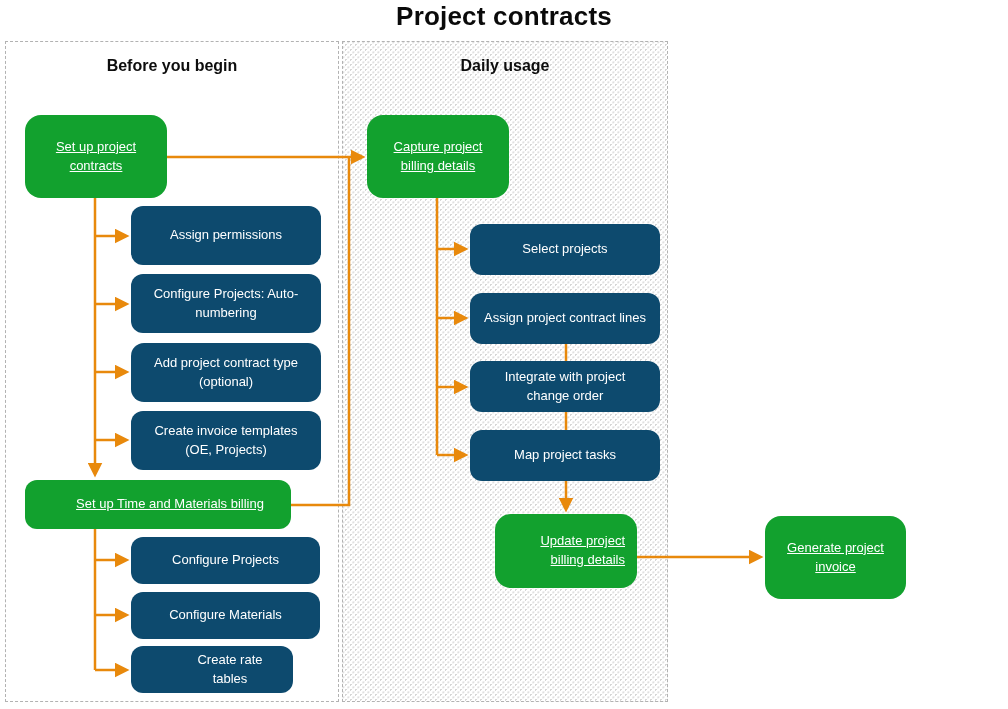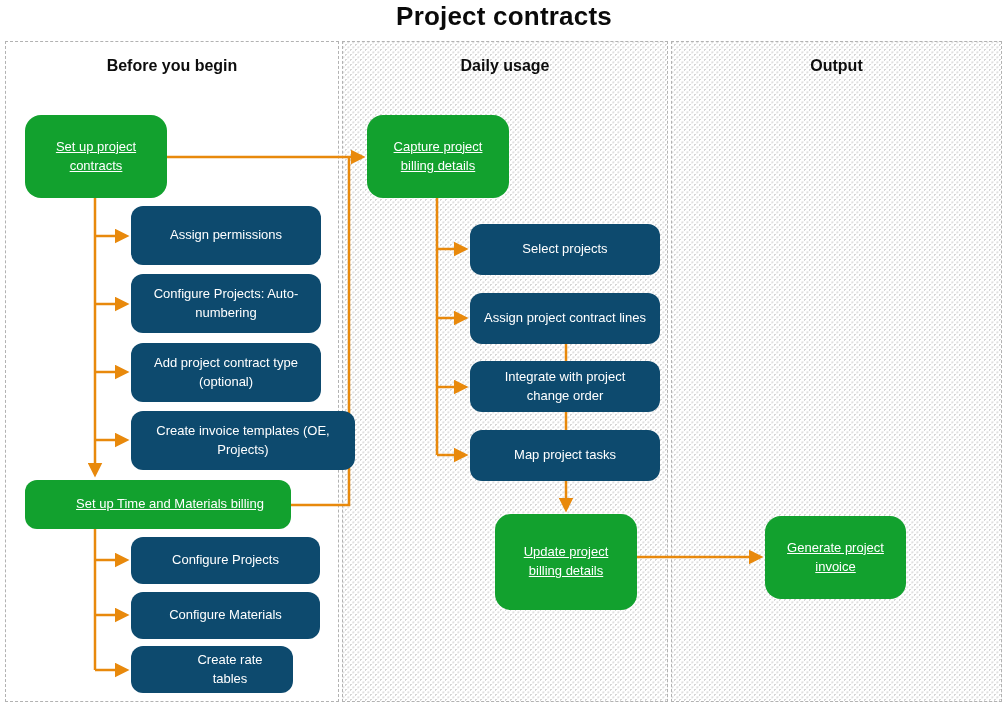--- a/index.html
+++ b/index.html
@@ -52,23 +52,20 @@
 <div id="canvas">
 
   <div class="page-title">Project contracts</div>
 
   <div class="col col-plain" id="col-before">
     <div class="col-header">Before you begin</div>
   </div>
   <div class="col col-dotted" id="col-daily">
     <div class="col-header">Daily usage</div>
   </div>
-  <div class="col col-dotted" id="col-output">
-    <div class="col-header">Output</div>
-  </div>
 
   <svg id="connectors" width="1008" height="709" viewBox="0 0 1008 709" xmlns="http://www.w3.org/2000/svg">
     <defs>
       <marker id="arrow" viewBox="0 0 10 10" refX="1" refY="5" markerWidth="6" markerHeight="6" orient="auto-start-reverse">
         <path d="M0,0 L10,5 L0,10 Z" fill="#e8890c"></path>
       </marker>
     </defs>
     <g stroke="#e8890c" stroke-width="2.5" fill="none">
 
       <path d="M166 157 L352 157" marker-end="url(#arrow)"></path>
@@ -97,29 +94,29 @@
       <path d="M566 412 L566 430"></path>
       <path d="M566 481 L566 499" marker-end="url(#arrow)"></path>
 
       <path d="M637 557 L750 557" marker-end="url(#arrow)"></path>
     </g>
   </svg>
 
   <div class="node green" style="left:25px;  top:115px; width:142px; height:83px;">Set up project contracts</div>
   <div class="node navy" style="left:131px; top:206px; width:190px; height:59px;">Assign permissions</div>
   <div class="node navy" style="left:131px; top:274px; width:190px; height:59px;">Configure Projects: Auto-numbering</div>
-  <div class="node navy" style="left:131px; top:343px; width:190px; height:59px;">Add project contract type (optional)</div>
-  <div class="node navy" style="left:131px; top:411px; width:224px; height:59px;">Create invoice templates (OE, Projects)</div>
+  <div class="node navy" style="left:131px; top:343px; width:190px; height:59px;border-radius:13px;">Add project contract type (optional)</div>
+  <div class="node navy" style="left:131px; top:411px; width:190px; height:59px;">Create invoice templates (OE, Projects)</div>
   <div class="node green" style="left:25px;  top:480px; width:266px; height:49px; border-radius:12px;padding-left:36px;">Set up Time and Materials billing</div>
   <div class="node navy" style="left:131px; top:537px; width:189px; height:47px;">Configure Projects</div>
   <div class="node navy" style="left:131px; top:592px; width:189px; height:47px;">Configure Materials</div>
   <div class="node navy" style="left:131px; top:646px; width:162px; height:47px;padding-left:48px;">Create rate tables</div>
 
   <div class="node green" style="left:367px; top:115px; width:142px; height:83px;">Capture project billing details</div>
   <div class="node navy" style="left:470px; top:224px; width:190px; height:51px;">Select projects</div>
   <div class="node navy" style="left:470px; top:293px; width:190px; height:51px;">Assign project contract lines</div>
   <div class="node navy" style="left:470px; top:361px; width:190px; height:51px;">Integrate with project change order</div>
   <div class="node navy" style="left:470px; top:430px; width:190px; height:51px;">Map project tasks</div>
-  <div class="node green" style="left:495px; top:514px; width:142px; height:96px;">Update project billing details</div>
+  <div class="node green" style="left:495px; top:514px; width:142px; height:74px;text-align:right;">Update project billing details</div>
 
   <div class="node green" style="left:765px; top:516px; width:141px; height:83px;">Generate project invoice</div>
 
 </div>
 
 </body></html>

